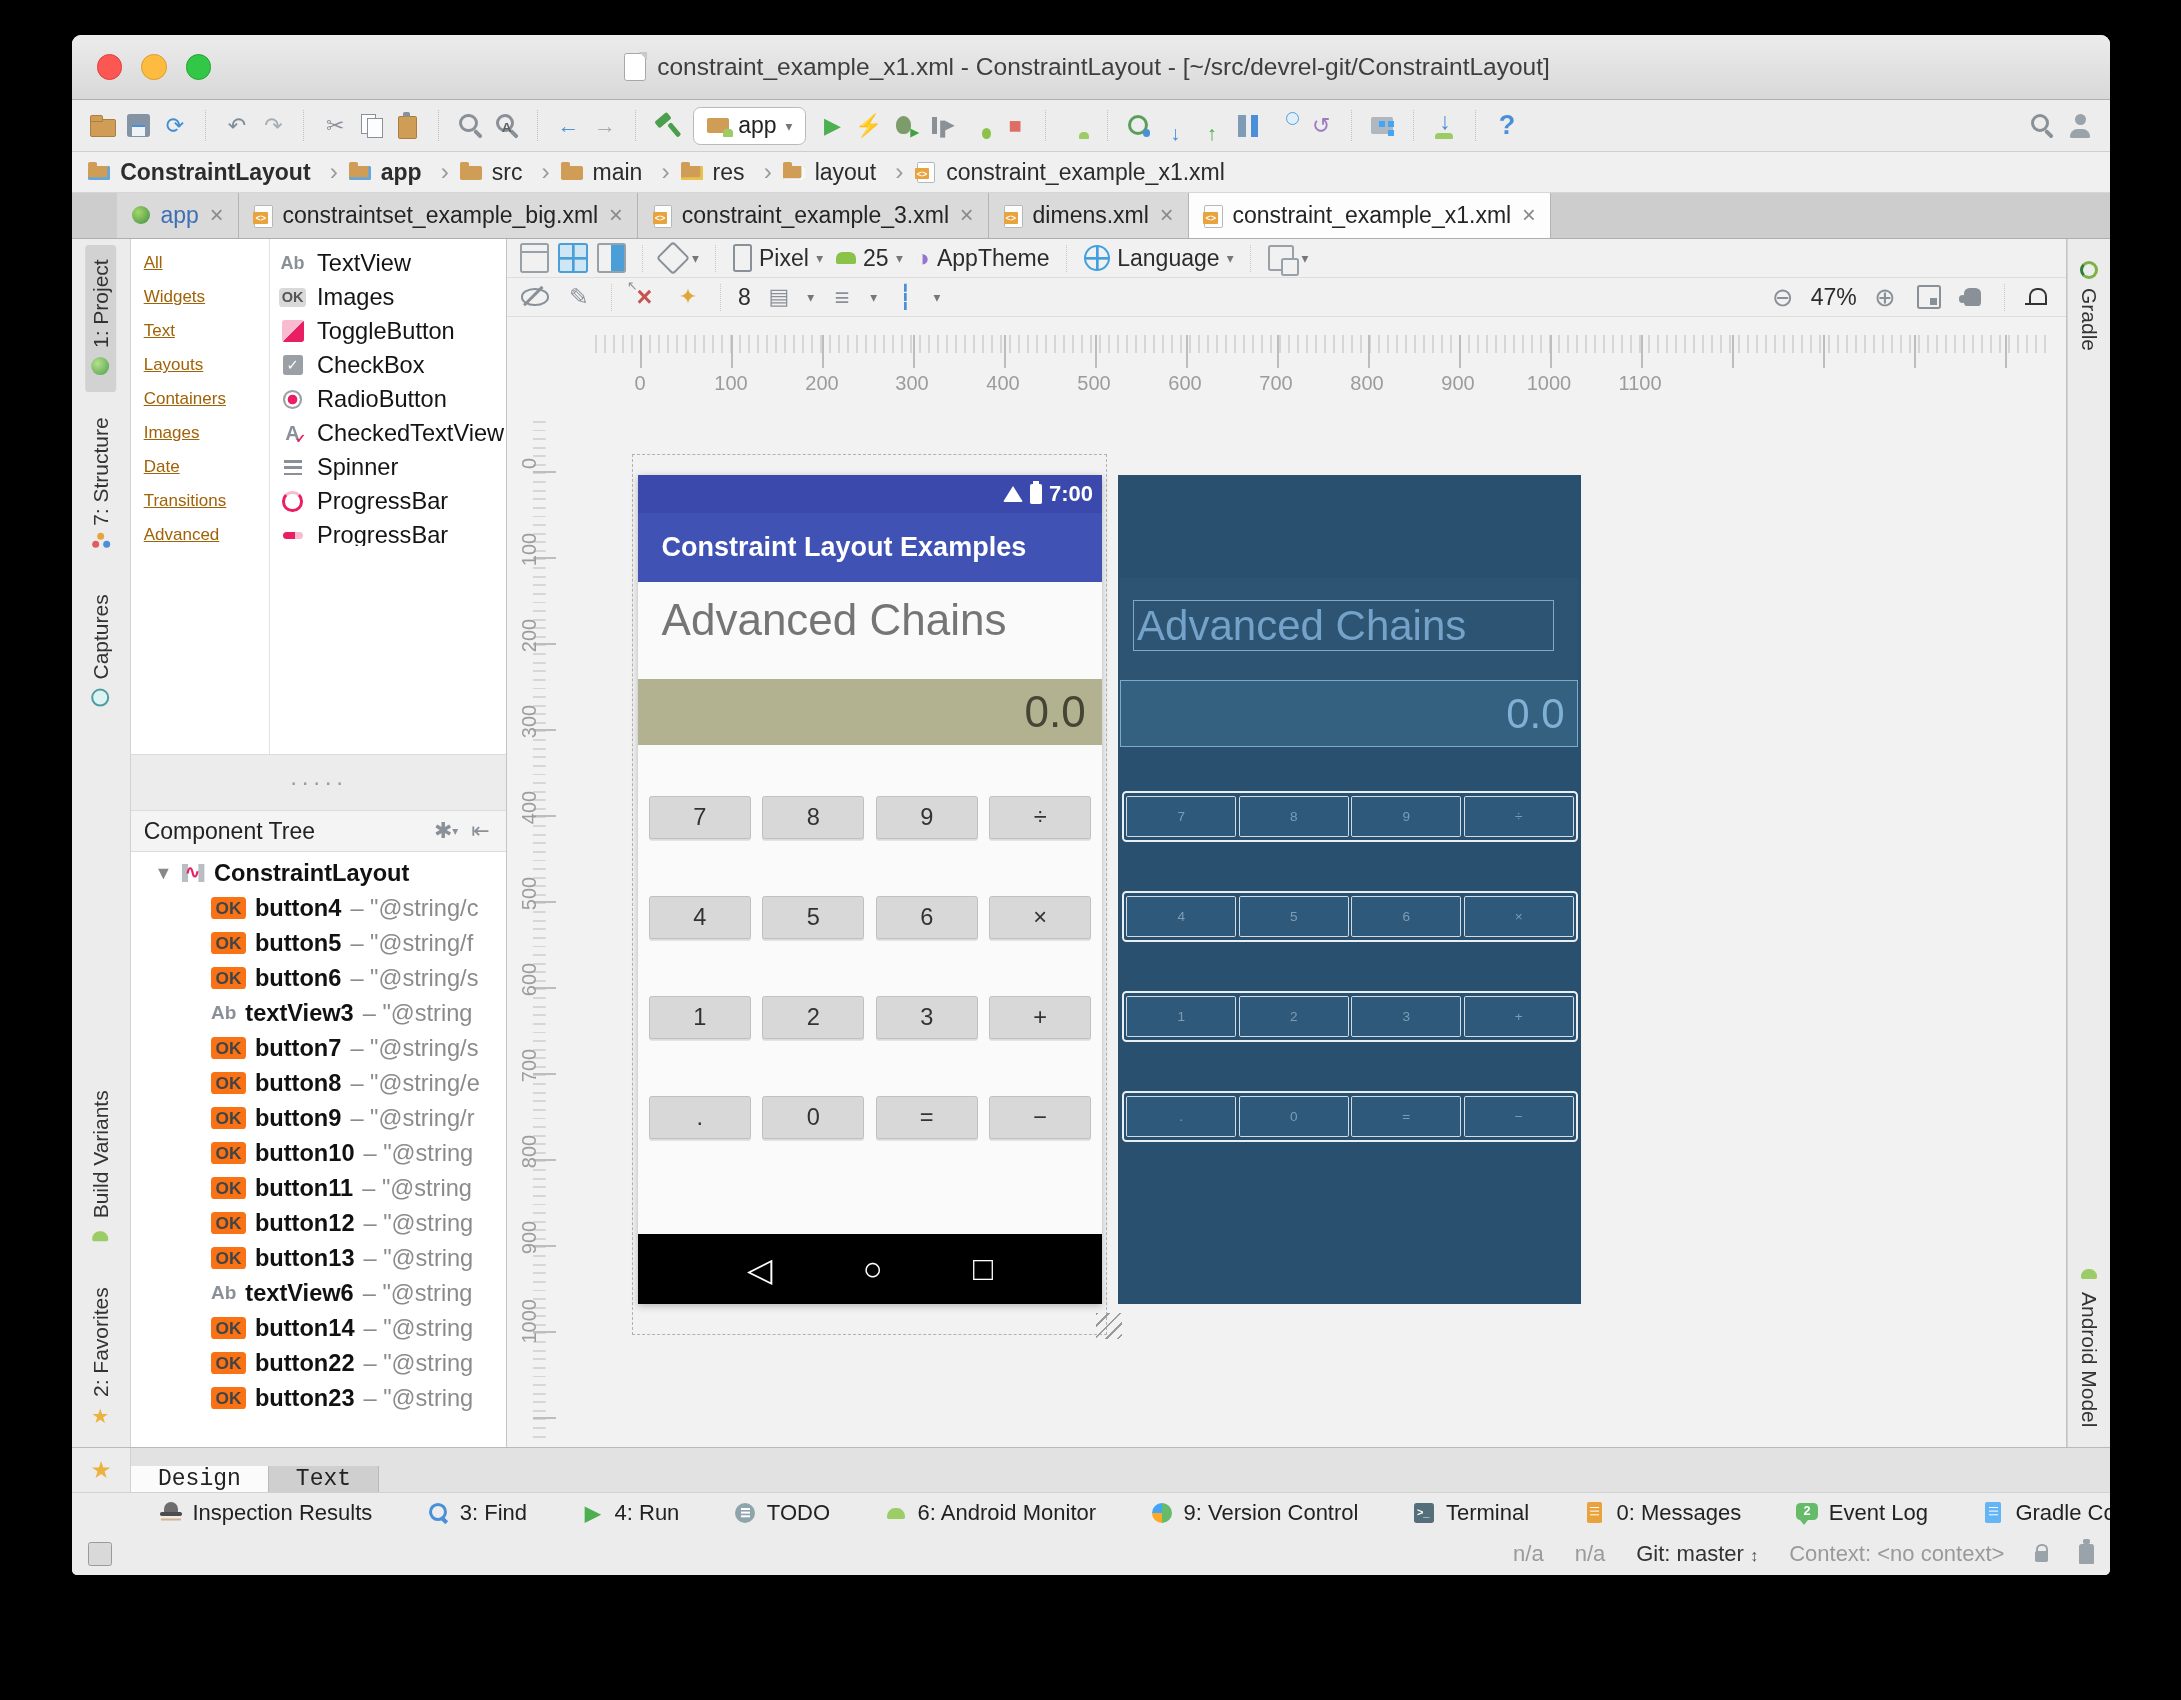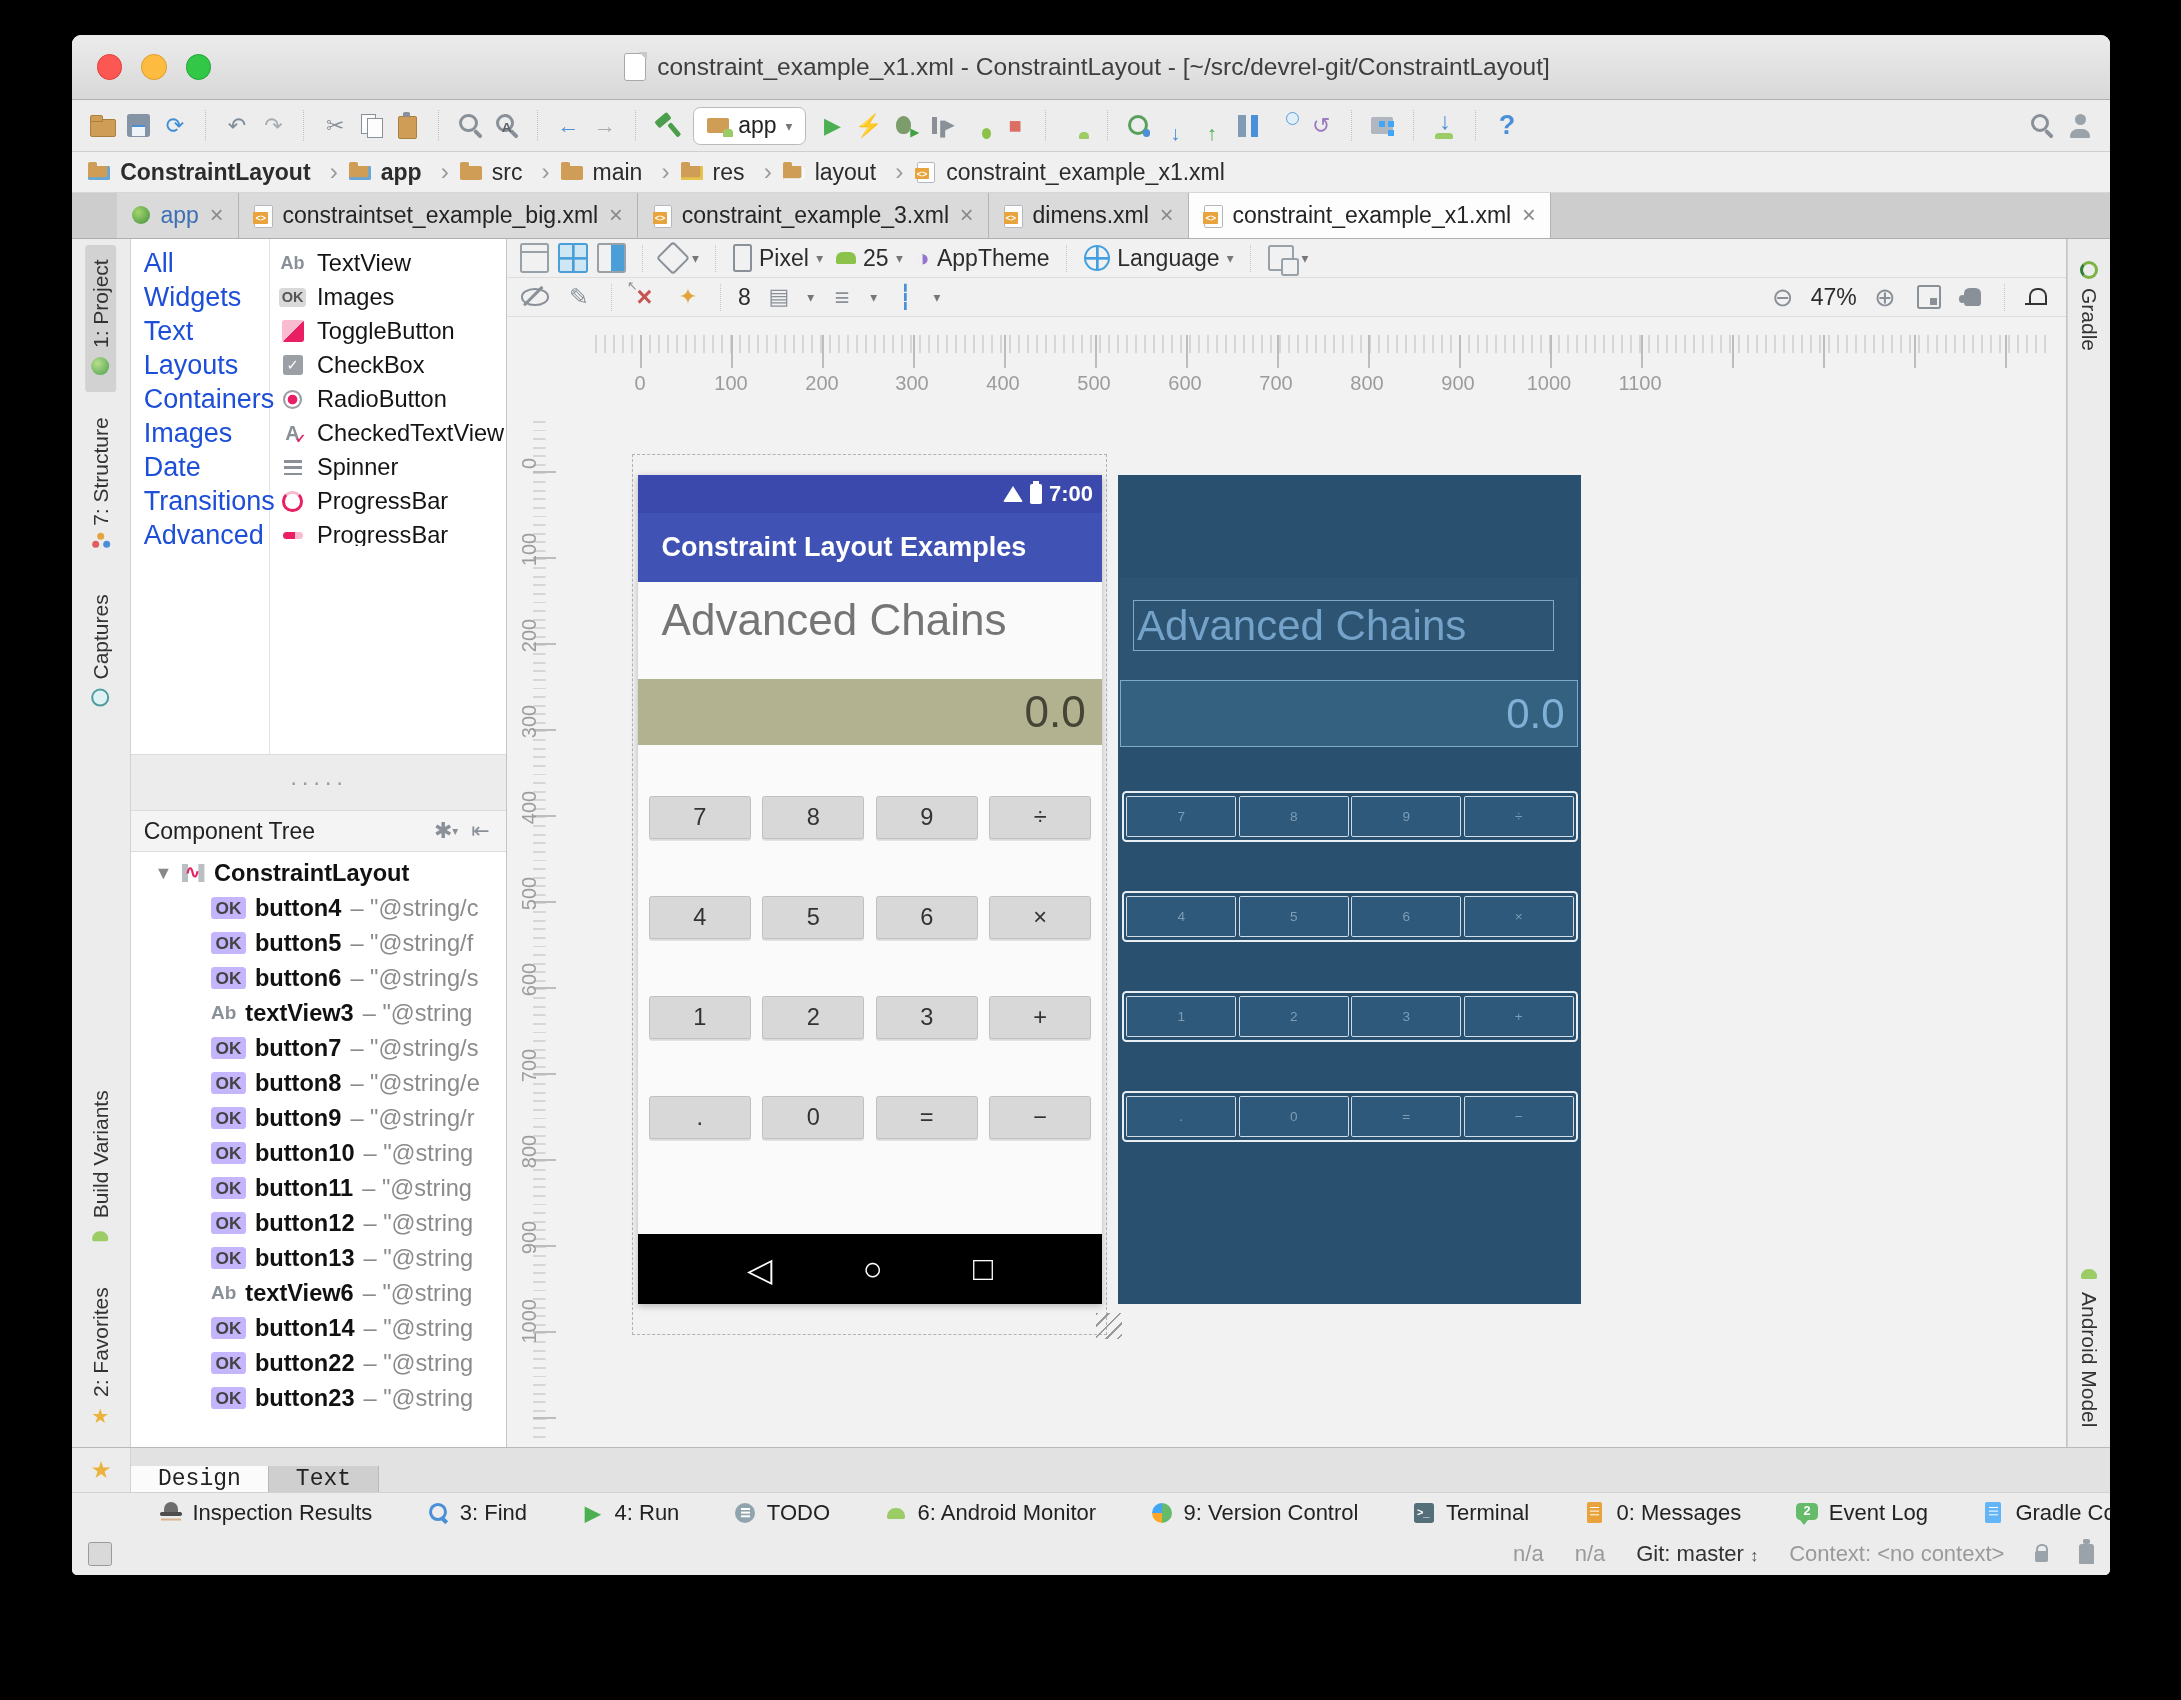--- a/index.html
+++ b/index.html
@@ -117,21 +117,21 @@
   .hicn{width:25.5px;height:25.5px;display:inline-flex;align-items:center;justify-content:center;color:#8a9097;font-size:20px;position:relative;}
   [data-icon="gear-icon"]::before{content:'✱';font-size:22px;color:#8a9097;}
   [data-icon="gear-icon"]::after{content:'▾';font-size:11.8px;color:#8a9097;}
   [data-icon="dock-left-icon"]::before{content:'⇤';font-size:22px;color:#8a9097;}
   [data-icon="dock-right-icon"]::before{content:'⇥';font-size:22px;color:#8a9097;}
   [data-icon="swap-icon"]::before{content:'⇄';font-size:23.6px;color:#4a90d9;}
   .hicn.mag{width:25.5px;height:25.5px;}
   .hicn.mag::before{width:11px;height:11px;border-width:2.7px;}
   .palette-body{height:515px;display:flex;border-bottom:0.9px solid #dcdcdc;flex:none;}
   .pcats{width:138px;border-right:0.9px solid #e2e2e2;padding-top:7.3px;}
-  .pcat{height:34px;display:flex;align-items:center;padding-left:12.7px;font-size:27px;color:#1d4ed8;}
+  .pcat{height:34px;display:flex;align-items:center;padding-left:12.7px;font-size:17px;color:#a16207;text-decoration:underline;}
   .pwidgets{flex:1;padding-top:7.3px;max-height:300px;overflow:hidden;}
   .pw{height:34px;display:flex;align-items:center;gap:11px;padding-left:9px;font-size:23.6px;color:#141414;}
   .p-ico{width:27px;height:25.5px;position:relative;flex:none;display:inline-flex;align-items:center;justify-content:center;}
   .p-ico[data-icon="textview"]::before{content:'Ab';font-size:18px;font-weight:bold;color:#8a9097;}
   .p-ico[data-icon="button-widget"]::before{content:'OK';font-size:14.5px;font-weight:bold;color:#555;background:#d9d9d9;border-radius:3.6px;padding:1.8px 2.7px;}
   .p-ico[data-icon="toggle"]::before{content:'';width:22px;height:22px;border-radius:2.7px;background:linear-gradient(135deg,#f8bbd0 0 50%,#e91e63 50%);}
   .p-ico[data-icon="checkbox"]::before{content:'✓';width:20px;height:20px;background:#9aa0a6;border-radius:2.7px;color:#fff;font-size:14.5px;display:flex;align-items:center;justify-content:center;}
   .p-ico[data-icon="radio"]::before{content:'';width:14.5px;height:14.5px;border:2.7px solid #9aa0a6;border-radius:50%;box-shadow:inset 0 0 0 2.7px #fff,inset 0 0 0 8.2px #e91e63;}
   .p-ico[data-icon="checkedtext"]::before{content:'A';font-size:20px;font-weight:bold;color:#8a9097;}
   .p-ico[data-icon="checkedtext"]::after{content:'✓';position:absolute;right:0;bottom:0;font-size:12.7px;color:#e91e63;font-weight:bold;}
@@ -139,21 +139,21 @@
   .p-ico[data-icon="progressbar"]::before{content:'';width:14.5px;height:14.5px;border:3.6px solid #e91e63;border-top-color:#f8bbd0;border-radius:50%;}
   .p-ico[data-icon="progressbar2"]::before{content:'';width:20px;height:7.3px;border-radius:3.6px;background:linear-gradient(90deg,#e91e63 0 60%,#f8bbd0 60%);}
   .splitter{height:55px;background:#ececec;border-bottom:0.9px solid #dcdcdc;display:flex;align-items:center;justify-content:center;color:#9a9a9a;font-size:23.6px;letter-spacing:3.6px;flex:none;}
   .ct-body{flex:1;background:#fff;overflow:hidden;padding-top:3.6px;}
   .ctrow{height:35px;display:flex;align-items:center;gap:9px;padding-left:80px;font-size:23.6px;white-space:nowrap;}
   .ctrow.root{padding-left:23.6px;}
   .ct-caret{color:#888;font-size:18px;}
   .cl-ico{width:23.6px;height:23.6px;position:relative;flex:none;}
   .cl-ico::before{content:'';position:absolute;left:0.9px;top:2.7px;width:5.5px;height:18px;background:#b9bec4;box-shadow:16.4px 0 0 #b9bec4;}
   .cl-ico::after{content:'∿';position:absolute;left:3.6px;top:0;font-size:18px;color:#e91e63;font-weight:bold;}
-  .ct-badge[data-badge="OK"]{background:#c4b5fd;border-radius:3.6px;padding:0.9px 4.5px;font-size:17.3px;font-weight:bold;color:#444;}
+  .ct-badge[data-badge="OK"]{background:#f97316;border-radius:3.6px;padding:0.9px 4.5px;font-size:17.3px;font-weight:bold;color:#444;}
   .ct-badge[data-badge="Ab"]{color:#8a9097;font-size:19px;font-weight:bold;}
   .ct-name{font-weight:bold;color:#111;}
   .ct-val{color:#8b8b8b;}
 
   
   .design-area{flex:1;display:flex;flex-direction:column;min-width:0;border-right:0.9px solid #c4c4c4;}
   .dtb{height:38px;background:#f1f1f1;border-bottom:0.9px solid #dddddd;display:flex;align-items:center;gap:12.7px;padding:0 12.7px;font-size:23px;color:#2c2c2c;flex:none;}
   .dtb-sep{width:0.9px;height:27px;border-left:1.8px dotted #c6c6c6;margin:0 3.6px;}
   .vm{width:25.5px;height:25.5px;border:2.7px solid #98a0a8;border-radius:2.7px;position:relative;flex:none;}
   .vm[data-icon="design-view-icon"]::before{content:'';position:absolute;left:0;right:0;top:5.5px;height:2.7px;background:#98a0a8;}

